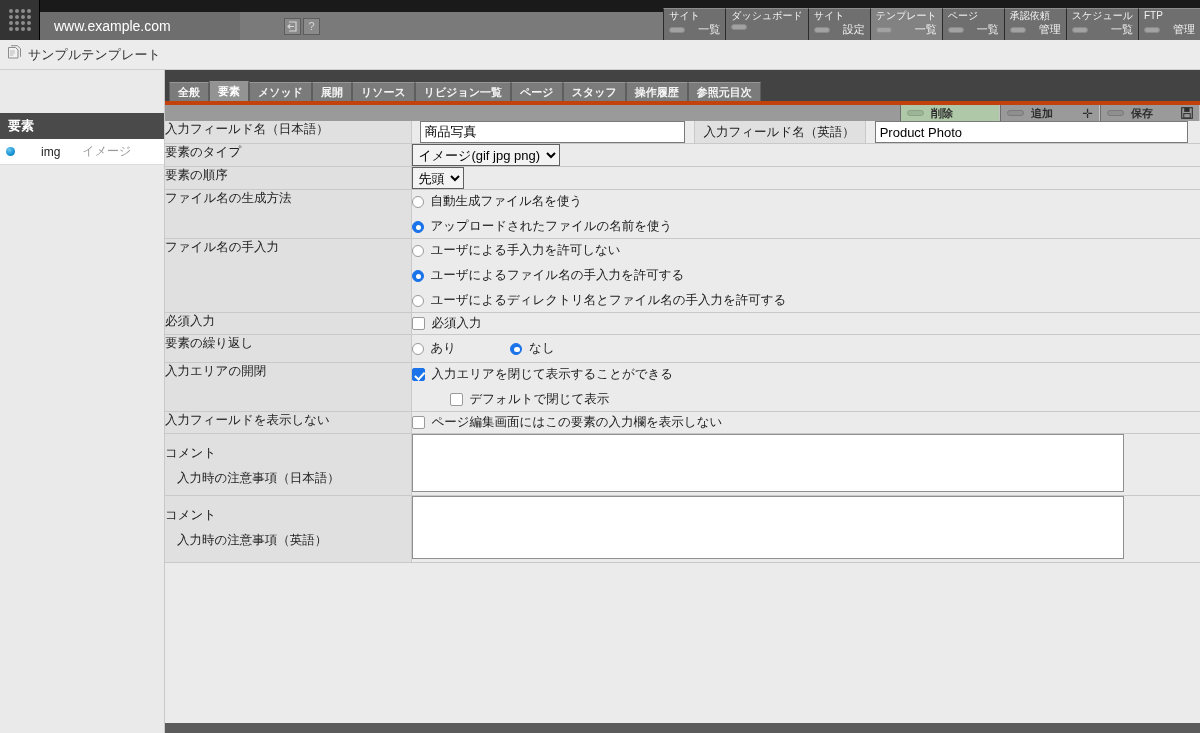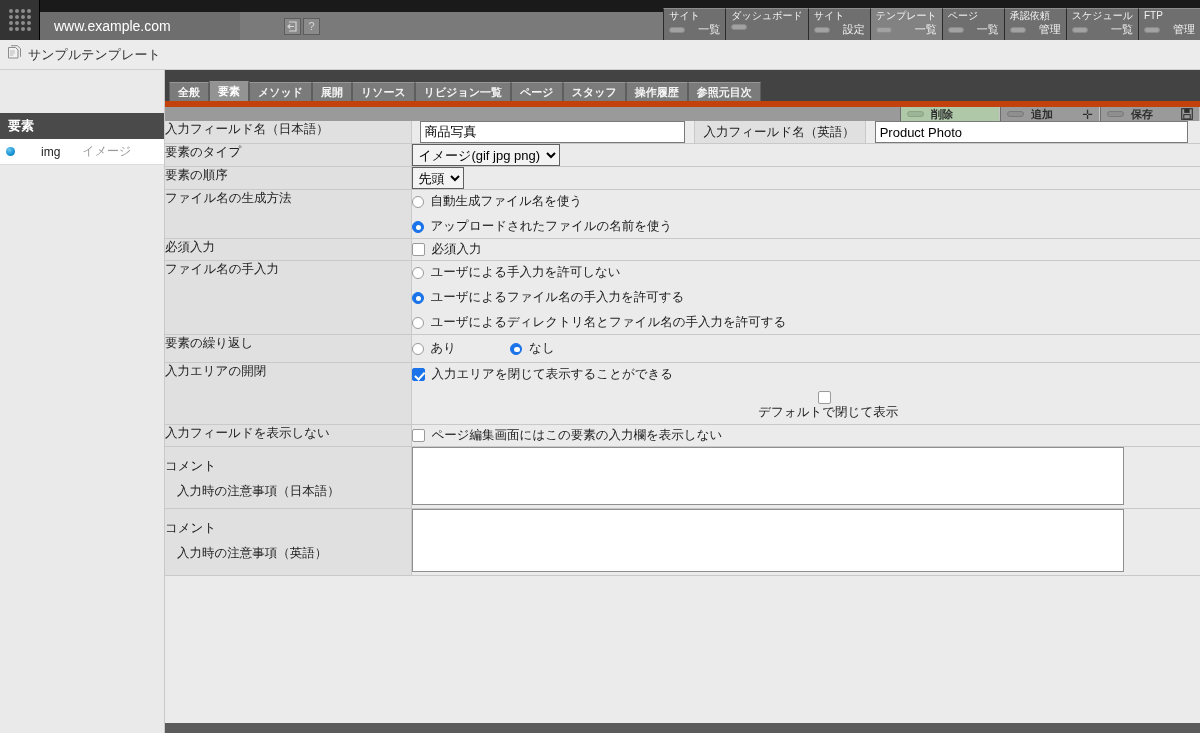--- a/index.html
+++ b/index.html
@@ -182,21 +182,21 @@
   }
   .tab.active { background: #939393; height: 20px; color: #fff; }
 
   
   .toolbar {
     height: 20px;
     background: #9a9a9a;
     display: flex; align-items: stretch;
     justify-content: flex-end;
     flex: 0 0 20px;
-    border-top: 6px solid #c2410c;
+    border-top: 4px solid #c2410c;
   }
   .tbbtn {
     display: flex; align-items: center;
     gap: 7px;
     padding: 0 6px;
     border-left: 1px solid #6d6d6d;
     border-right: 1px solid #c4c4c4;
     color: #2e2e2e;
     font-size: 11px; font-weight: bold;
     cursor: pointer;
@@ -335,21 +335,21 @@
     content: "";
     position: absolute;
     left: 4px; top: 0.5px;
     width: 3.5px; height: 7.5px;
     border: solid #fff;
     border-width: 0 2px 2px 0;
     transform: rotate(42deg);
   }
   .opt-txt { font-size: 12.5px; margin-left: 7px; color: #1b1b1b; }
   .inline-gap { display: inline-block; width: 54px; }
-  .indent { margin-left: 38px; flex-direction: column; }
+  .indent { margin-left: 38px; }
 
   .unit { font-size: 12.5px; margin: 0 6px 0 4px; }
   .sz-lbl { font-size: 12.5px; }
   .sz-wrap { display: flex; align-items: center; }
   .sz-gap { width: 36px; }
 
   .footer-strip { height: 10px; background: #5b5b5b; flex: 0 0 10px; }
 </style>
 </head>
 <body>
@@ -584,43 +584,43 @@
               <span class="opt-txt">自動生成ファイル名を使う</span>
             </div>
             <div class="optrow">
               <span class="radio on"></span>
               <span class="opt-txt">アップロードされたファイルの名前を使う</span>
             </div>
           </td>
         </tr>
 
         <tr>
+          <td class="lbl">ファイル名の手入力</td>
+          <td class="val">
+            <div class="optrow">
+              <span class="radio"></span>
+              <span class="opt-txt">ユーザによる手入力を許可しない</span>
+            </div>
+            <div class="optrow">
+              <span class="radio on"></span>
+              <span class="opt-txt">ユーザによるファイル名の手入力を許可する</span>
+            </div>
+            <div class="optrow">
+              <span class="radio"></span>
+              <span class="opt-txt">ユーザによるディレクトリ名とファイル名の手入力を許可する</span>
+            </div>
+          </td>
+        </tr>
+
+        <tr>
           <td class="lbl">必須入力</td>
           <td class="val">
             <div class="optrow" style="margin:2px 0">
               <span class="chk"></span>
               <span class="opt-txt">必須入力</span>
-            </div>
-          </td>
-        </tr>
-
-        <tr>
-          <td class="lbl">ファイル名の手入力</td>
-          <td class="val">
-            <div class="optrow">
-              <span class="radio"></span>
-              <span class="opt-txt">ユーザによる手入力を許可しない</span>
-            </div>
-            <div class="optrow">
-              <span class="radio on"></span>
-              <span class="opt-txt">ユーザによるファイル名の手入力を許可する</span>
-            </div>
-            <div class="optrow">
-              <span class="radio"></span>
-              <span class="opt-txt">ユーザによるディレクトリ名とファイル名の手入力を許可する</span>
             </div>
           </td>
         </tr>
 
         <tr>
           <td class="lbl">要素の繰り返し</td>
           <td class="val">
             <div class="optrow" style="margin:5px 0">
               <span class="radio"></span>
               <span class="opt-txt">あり</span>

